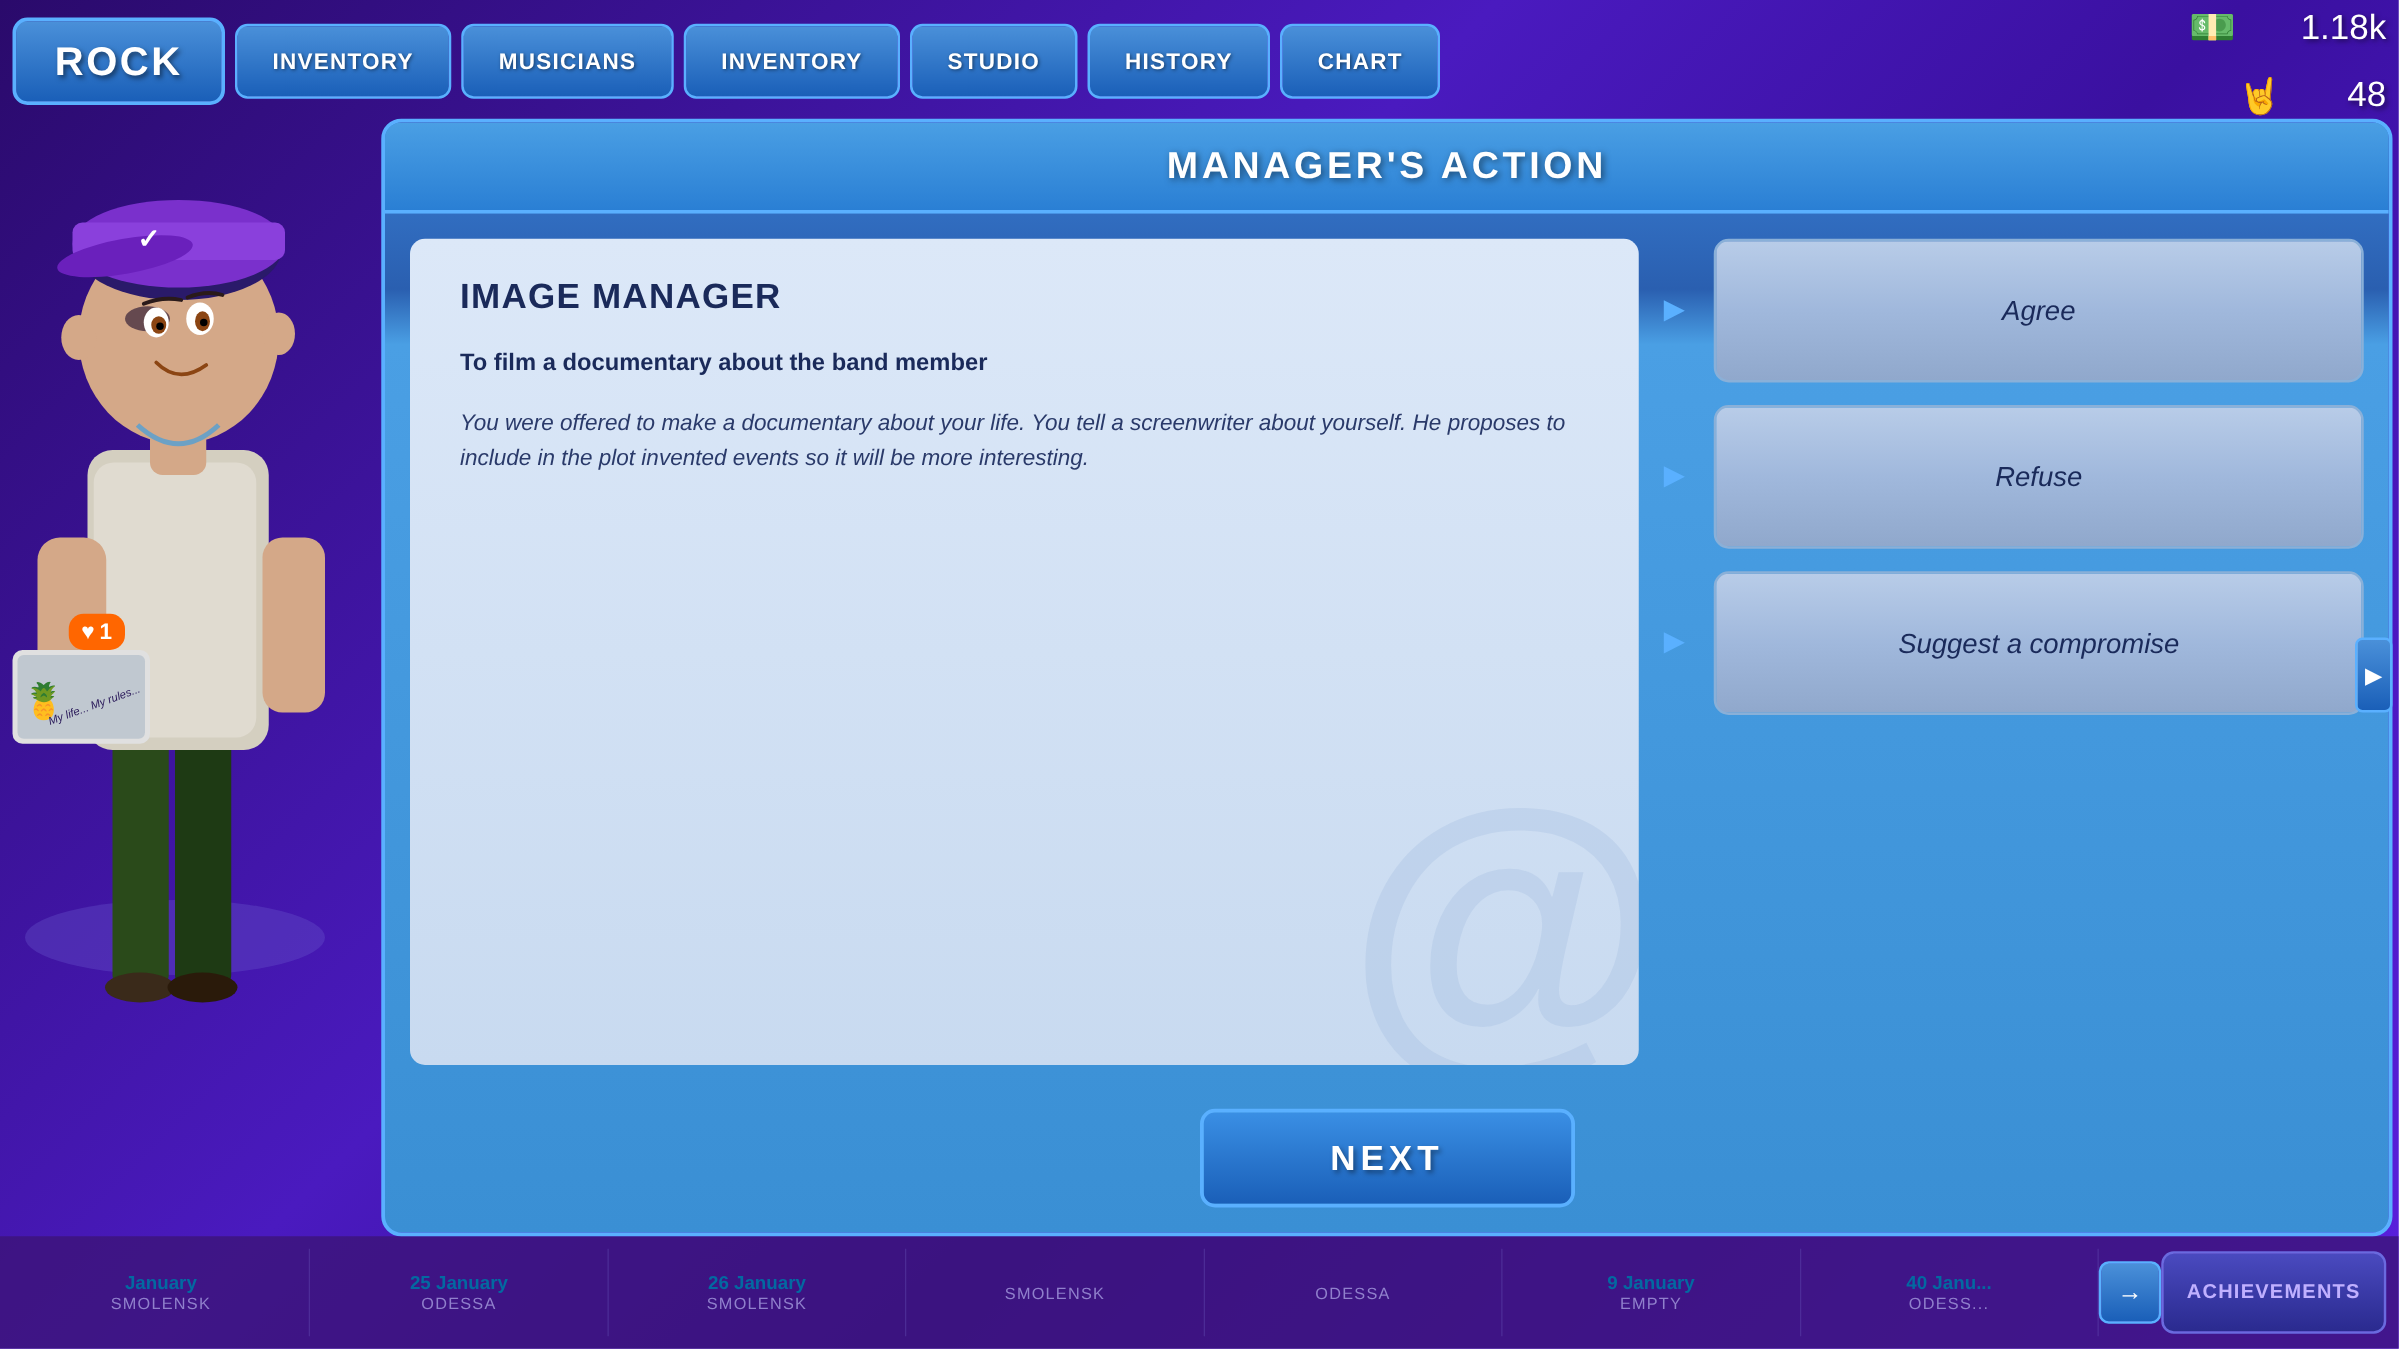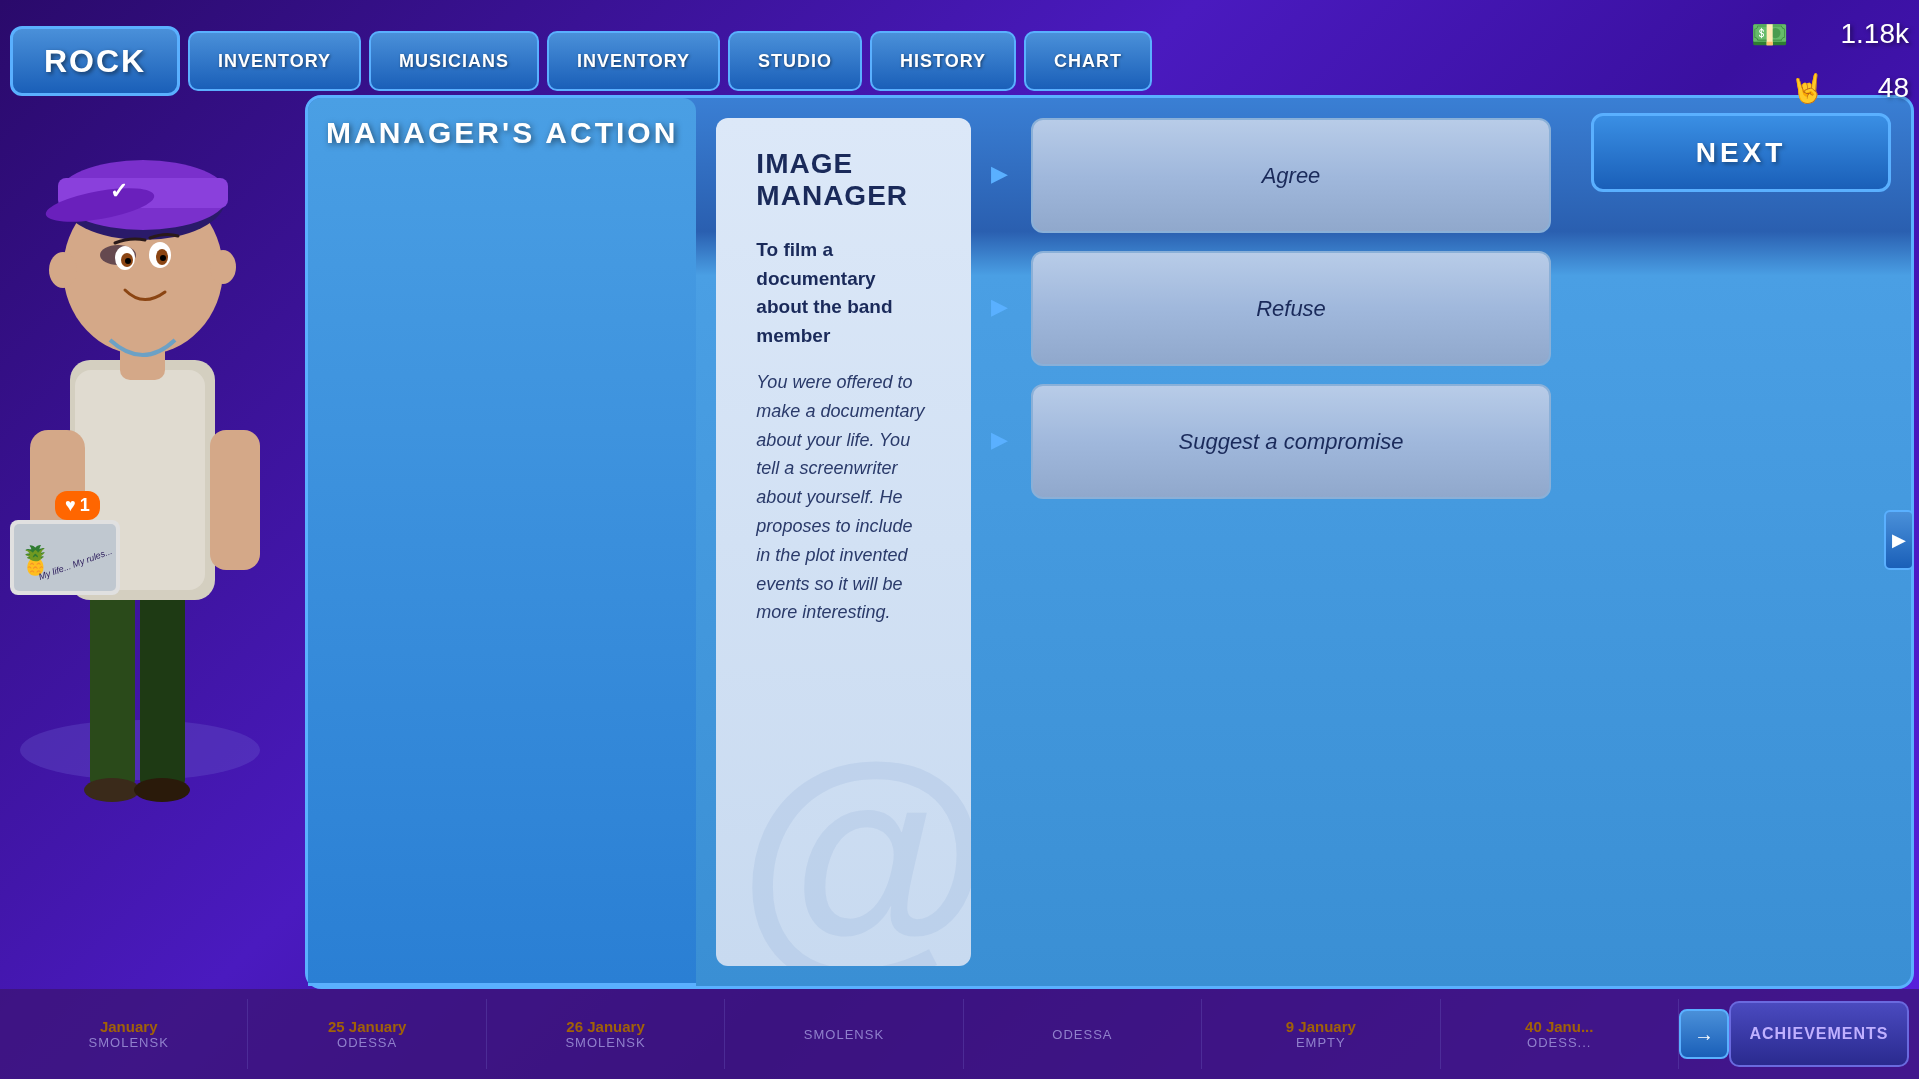--- a/index.html
+++ b/index.html
@@ -8,21 +8,21 @@
       height: 1079px;
       overflow: hidden;
       font-family: Arial, sans-serif;
       background: linear-gradient(135deg, #2a0a6b 0%, #4a1abf 40%, #3a10a0 60%, #5a20df 100%);
       position: relative;
     }
 
     
     .top-nav {
       position: absolute;
-      top: 16px;
+      top: 4px;
       left: 0;
       right: 0;
       height: 90px;
       display: flex;
       align-items: center;
       padding: 0 10px;
       gap: 8px;
       z-index: 10;
       justify-content: flex-end;
     }
@@ -115,21 +115,21 @@
       position: absolute;
       top: 95px;
       left: 305px;
       right: 5px;
       bottom: 90px;
       background: linear-gradient(180deg, #3a7fd4 0%, #2a5fb0 15%, #4a9fe4 20%, #3a8fd4 100%);
       border: 3px solid #5ab0ff;
       border-radius: 16px;
       z-index: 3;
       display: flex;
-      flex-direction: row;
+      flex-direction: column;
     }
 
     .panel-header {
       background: linear-gradient(180deg, #4a9fe4 0%, #2a7fd4 100%);
       border-radius: 13px 13px 0 0;
       padding: 18px;
       text-align: center;
       border-bottom: 3px solid #5ab0ff;
     }
 
@@ -277,21 +277,21 @@
       align-items: center;
       justify-content: center;
       height: 70px;
       border-right: 1px solid rgba(100, 80, 180, 0.4);
       padding: 5px;
     }
 
     .timeline-date {
       font-size: 15px;
       font-weight: 700;
-      color: #a16207;
+      color: #0369a1;
     }
 
     .timeline-city {
       font-size: 13px;
       color: #9080cc;
       letter-spacing: 1px;
     }
 
     
     .achievements-btn {

